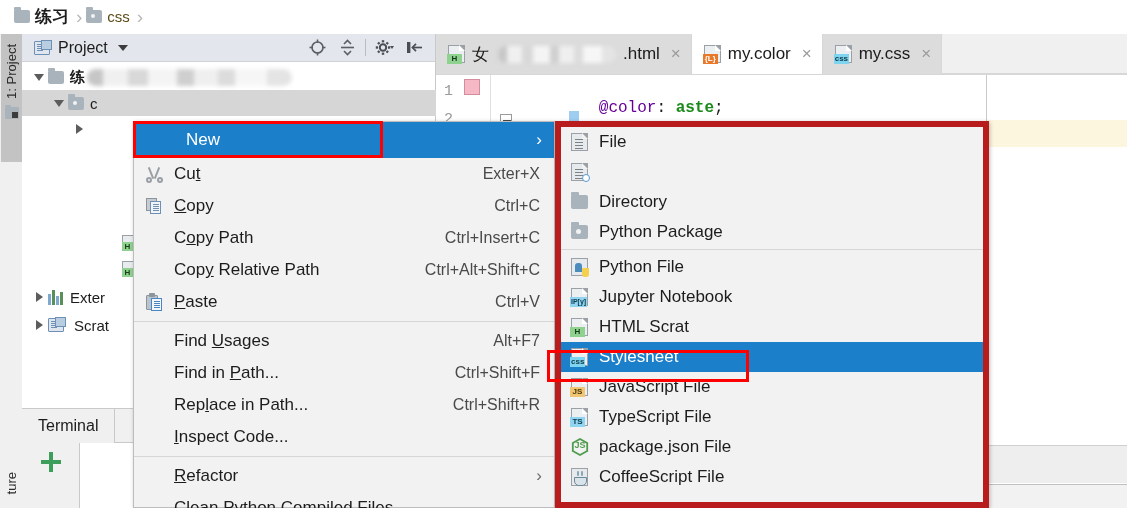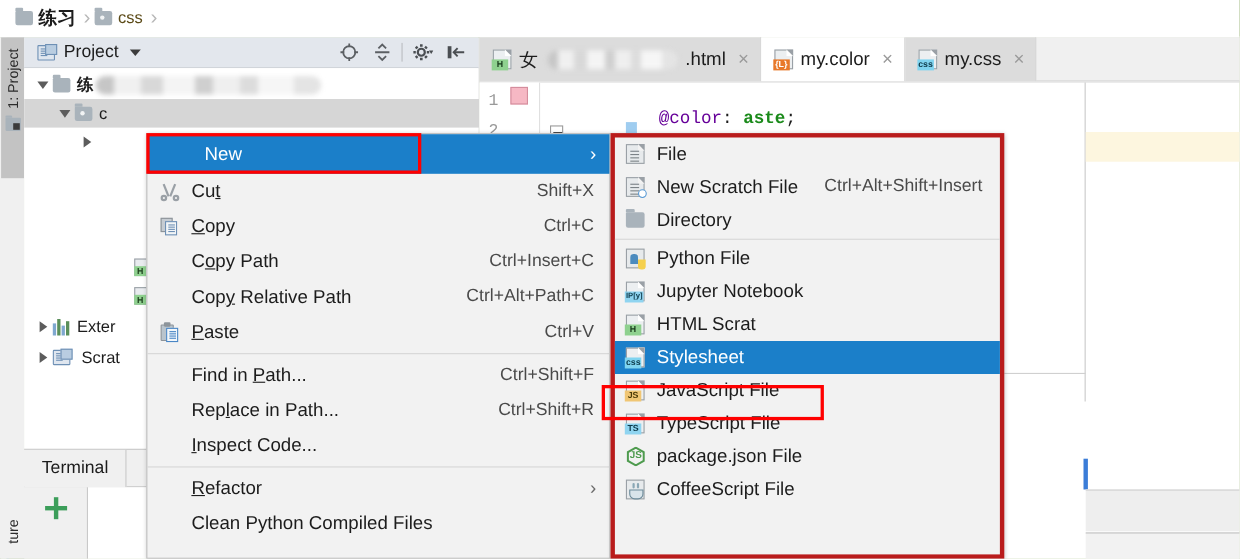--- a/index.html
+++ b/index.html
@@ -317,22 +317,22 @@
   .ico-paste .p-board{position:absolute;left:0;top:1px;width:12px;height:15px;background:#b9c4cd;border:1px solid #8d949a;border-radius:1px;}
   .ico-paste .p-clip{position:absolute;left:3px;top:-1px;width:6px;height:4px;background:#8d949a;border-radius:1px;}
   .ico-paste .p-page{position:absolute;left:5px;top:4px;width:11px;height:13px;background:#f2f7fb;border:1px solid #4a86c5;}
   .ico-paste .p-page::after{
     content:"";position:absolute;left:2px;top:2px;width:6px;height:1px;
     background:#4a86c5;box-shadow:0 2px 0 #4a86c5,0 4px 0 #4a86c5,0 6px 0 #4a86c5;
   }
 
   
   .sub-menu {
-    position:absolute; left:555px; top:121px; width:358px; height:387px;
-    background:#f2f2f2; border:4px solid #b91c1c;
+    position:absolute; left:555px; top:121px; width:434px; height:387px;
+    background:#f2f2f2; border:6px solid #b91c1c;
     box-shadow: 1px 1px 4px rgba(0,0,0,.25);
     z-index: 50;
   }
   .smi {
     height:30px; display:flex; align-items:center; position:relative;
     font-size:17px; color:#1c1c1c; padding-left:10px;
   }
   .smi.highlight { background:#1b7fc9; color:#ffffff; }
   .smi .smi-ico { width:28px; display:flex;align-items:center; }
   .smi .smi-accel { margin-left:auto; padding-right:16px; color:#4a4a4a; font-size:16px; }
@@ -629,21 +629,21 @@
     </div>
 
     <div class="mi">
       <span class="mi-ico">
         <span class="ico-scissors">
             <span class="sc-h1"></span>
             <span class="sc-h2"></span>
           </span>
       </span>
       <span class="mi-label">Cu<span class="ul">t</span></span>
-      <span class="mi-accel">Shift+X</span>
+      <span class="mi-accel">Exter+X</span>
     </div>
 
     <div class="mi">
       <span class="mi-ico">
         <span class="ico-copy">
             <span class="c-back"></span>
             <span class="c-front"></span>
           </span>
       </span>
       <span class="mi-label"><span class="ul">C</span>opy</span>
@@ -652,37 +652,42 @@
 
     <div class="mi">
       <span class="mi-ico"></span>
       <span class="mi-label">C<span class="ul">o</span>py Path</span>
       <span class="mi-accel">Ctrl+Insert+C</span>
     </div>
 
     <div class="mi">
       <span class="mi-ico"></span>
       <span class="mi-label">Cop<span class="ul">y</span> Relative Path</span>
-      <span class="mi-accel">Ctrl+Alt+Path+C</span>
+      <span class="mi-accel">Ctrl+Alt+Shift+C</span>
     </div>
 
     <div class="mi">
       <span class="mi-ico">
         <span class="ico-paste">
             <span class="p-board"></span>
             <span class="p-clip"></span>
             <span class="p-page"></span>
           </span>
       </span>
       <span class="mi-label"><span class="ul">P</span>aste</span>
       <span class="mi-accel">Ctrl+V</span>
     </div>
 
     <div class="mi-sep"></div>
 
+    <div class="mi">
+      <span class="mi-ico"></span>
+      <span class="mi-label">Find <span class="ul">U</span>sages</span>
+      <span class="mi-accel">Alt+F7</span>
+    </div>
 
     <div class="mi">
       <span class="mi-ico"></span>
       <span class="mi-label">Find in <span class="ul">P</span>ath...</span>
       <span class="mi-accel">Ctrl+Shift+F</span>
     </div>
 
     <div class="mi">
       <span class="mi-ico"></span>
       <span class="mi-label">Rep<span class="ul">l</span>ace in Path...</span>
@@ -720,31 +725,35 @@
       <span>File</span>
     </div>
 
     <div class="smi">
       <span class="smi-ico">
         <span class="ico-sdoc">
             <span class="lines"></span>
             <span class="ico-clockdot"></span>
           </span>
       </span>
-      <span>New Scratch File</span>
-      <span class="smi-accel">Ctrl+Alt+Shift+Insert</span>
     </div>
 
     <div class="smi">
       <span class="smi-ico">
         <span class="ico-sfolder"></span>
       </span>
       <span>Directory</span>
     </div>
 
+    <div class="smi">
+      <span class="smi-ico">
+        <span class="ico-sfolder pkg"></span>
+      </span>
+      <span>Python Package</span>
+    </div>
 
     <div class="smi-sep"></div>
 
     <div class="smi">
       <span class="smi-ico">
         <span class="ico-py">
             <span class="pyb"></span>
           </span>
       </span>
       <span>Python File</span>

